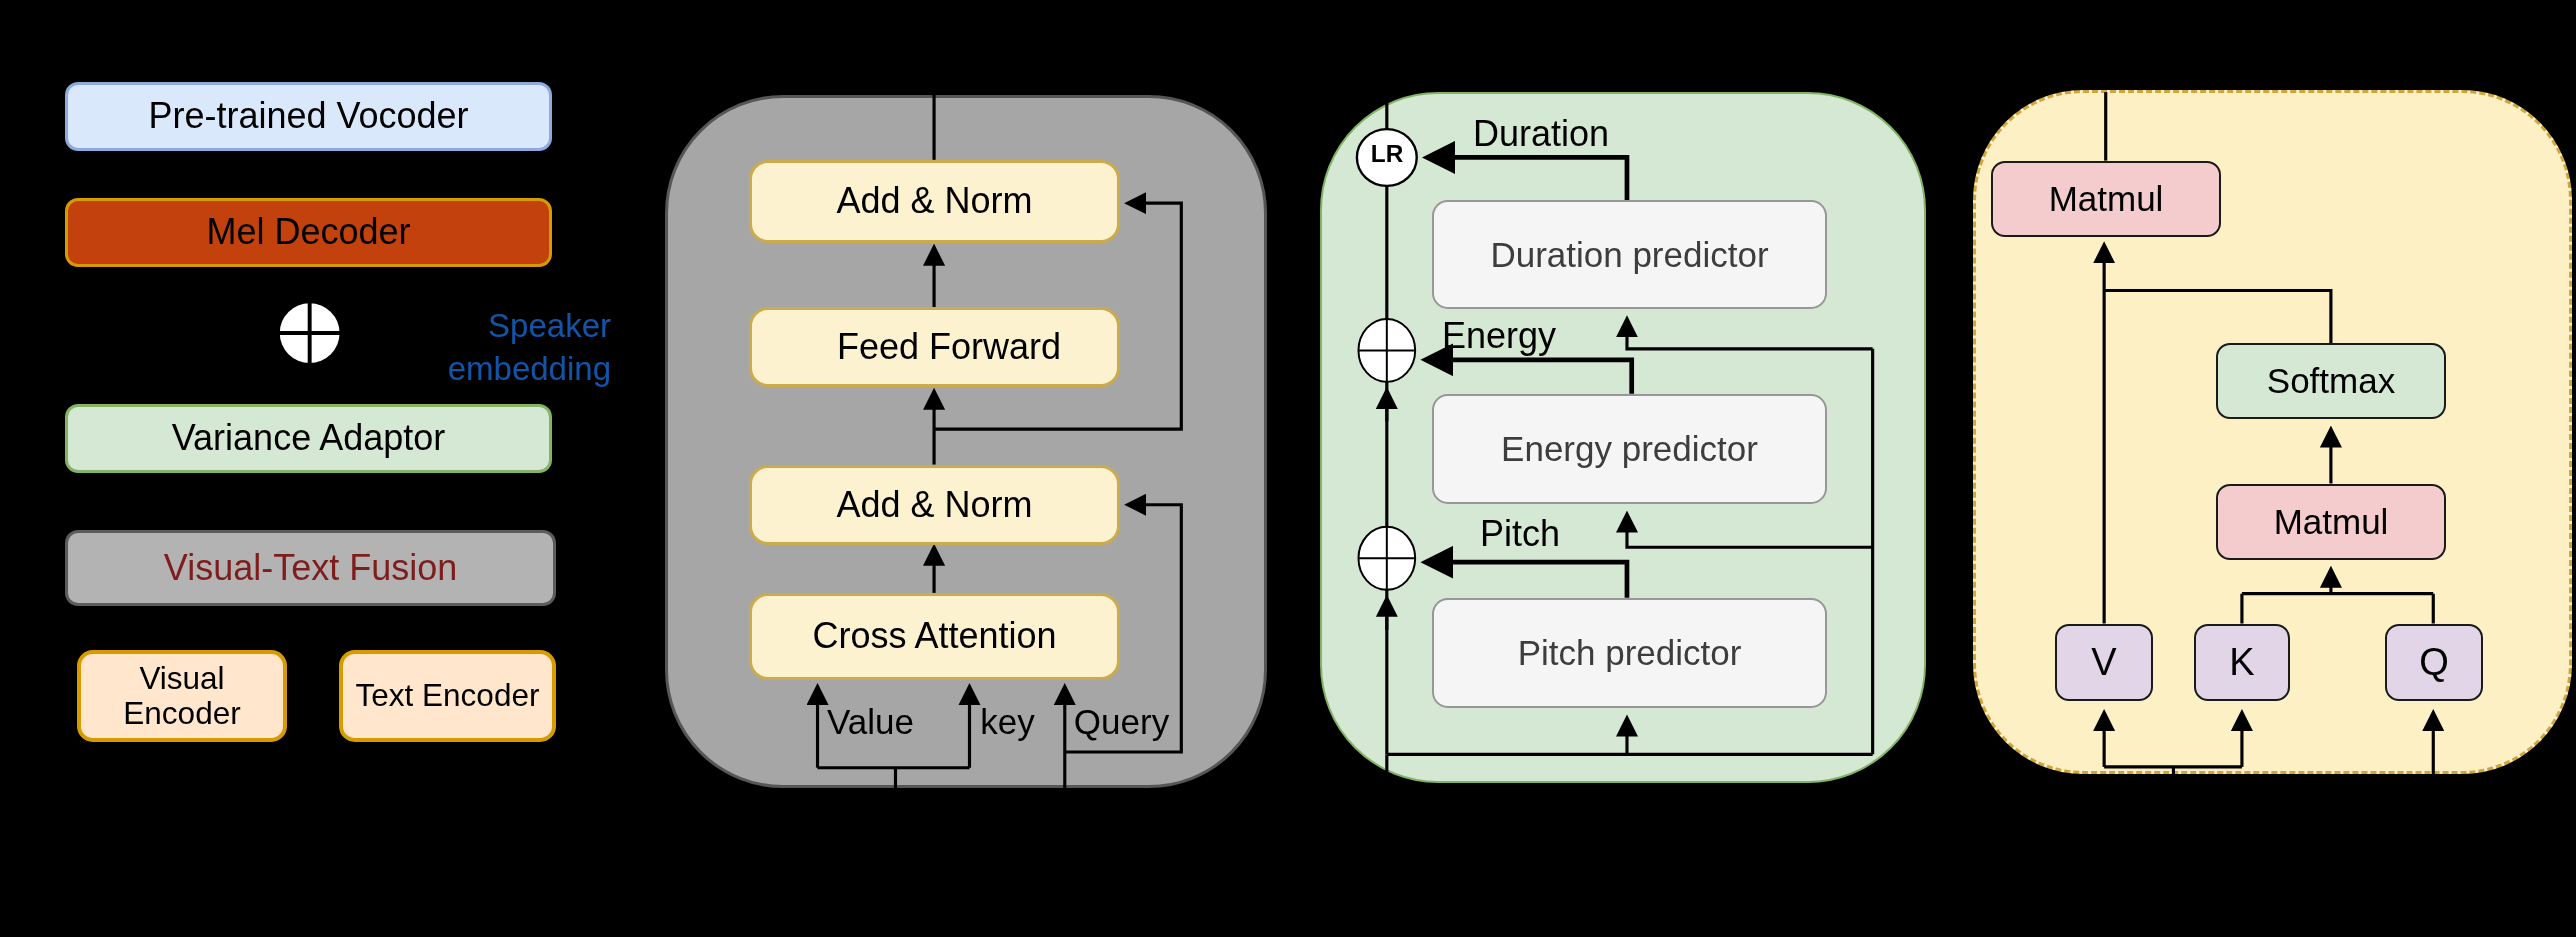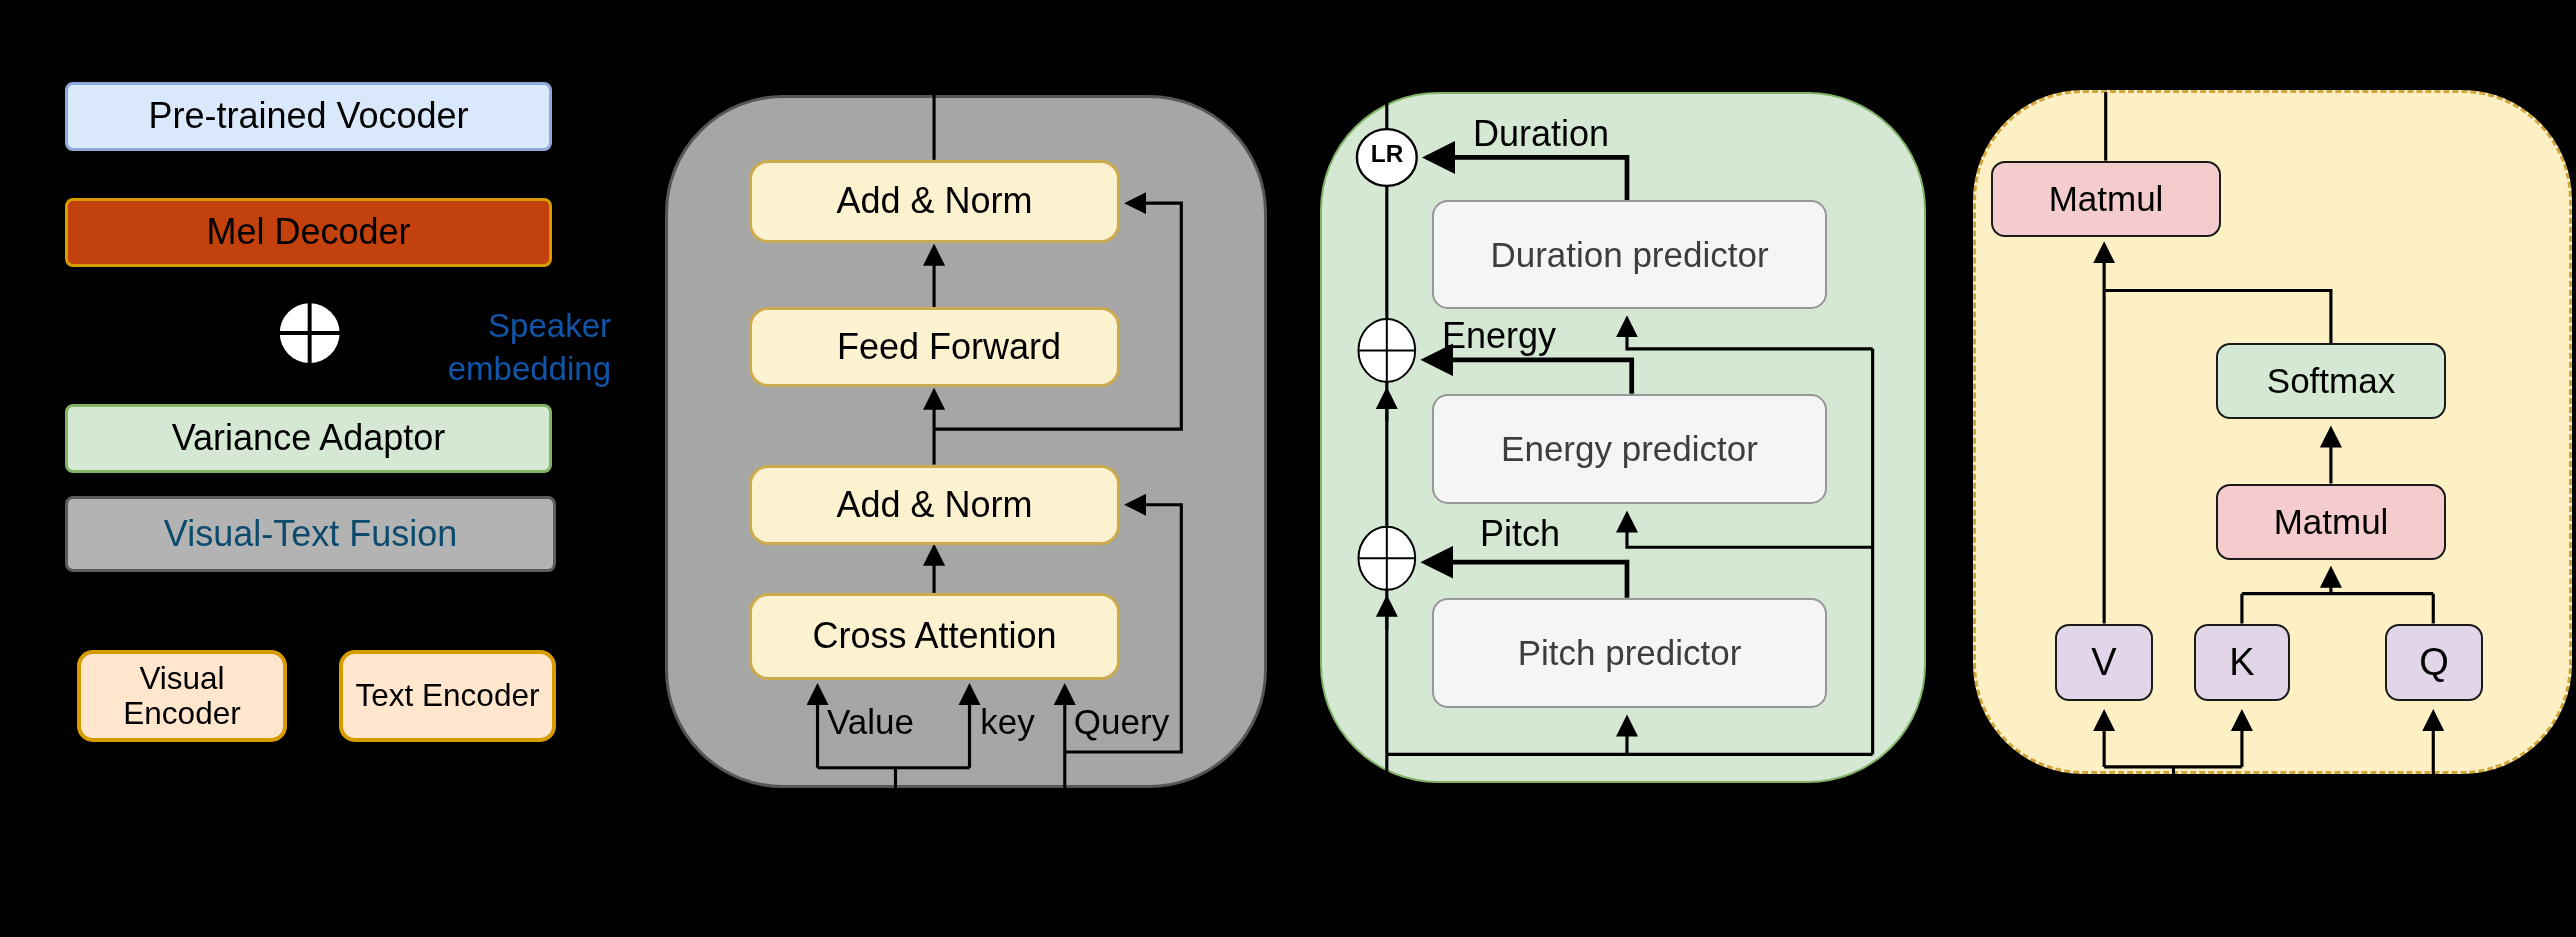--- a/index.html
+++ b/index.html
@@ -9,25 +9,25 @@
   }
   .panel{position:absolute;z-index:1;box-sizing:border-box;}
   #wires{position:absolute;left:0;top:0;z-index:2;pointer-events:none;}
   .node{
     position:absolute;z-index:3;box-sizing:border-box;
     display:flex;align-items:center;justify-content:center;text-align:center;
     color:#000;line-height:1.12;
   }
   .lbl{position:absolute;z-index:3;text-align:center;color:#000;white-space:nowrap;}
   
-  .pipe{border-radius:8px;font-size:36px;text-align:center;}
+  .pipe{border-radius:13px;font-size:36px;text-align:center;}
   .vocoder{left:65px;top:82px;width:487px;height:69px;background:#dae8fc;border:3.2px solid #8ea9db;}
   .mel{left:65px;top:198px;width:487px;height:69px;background:#c2410c;border:3.9px solid #d79b00;}
   .variance{left:65px;top:404px;width:487px;height:69px;background:#d5e8d4;border:3.2px solid #82b366;}
-  .fusion{left:65px;top:496px;width:491px;height:76px;background:#b3b3b3;border:3.2px solid #5c5c5c;color:#0c4a6e;}
+  .fusion{left:65px;top:530px;width:491px;height:76px;background:#b3b3b3;border:3.2px solid #5c5c5c;color:#7f1d1d;}
   .venc{left:77px;top:650px;width:210px;height:92px;background:#ffe6cc;border:4.7px solid #d79b00;border-radius:15.8px;font-size:31.5px;}
   .tenc{left:339px;top:650px;width:217px;height:92px;background:#ffe6cc;border:4.7px solid #d79b00;border-radius:15.8px;font-size:31.5px;}
   .speaker{left:390px;top:288px;width:221px;font-size:33px;color:#1155a8;line-height:1.3;z-index:3;position:absolute;text-align:right;margin-top:17px;}
   
   .gray-panel{left:665px;top:95px;width:602px;height:693px;background:#a6a6a6;border:3.2px solid #565656;border-radius:118px;}
   .green-panel{left:1320px;top:92px;width:606px;height:691px;background:#d5e8d4;border:2.4px solid #82b366;border-radius:118px;}
   .yellow-panel{left:1973px;top:90px;width:599px;height:684px;background:#fdf0c5;border:3.2px dashed #d0a63c;border-radius:110px;}
   
   .yb{left:749px;width:371px;background:#fcf2cf;border:3.2px solid #ccab4e;border-radius:19px;font-size:36px;}
   .an1{top:160px;height:83px;} .ff{top:307px;height:80px;padding-left:29px;}

